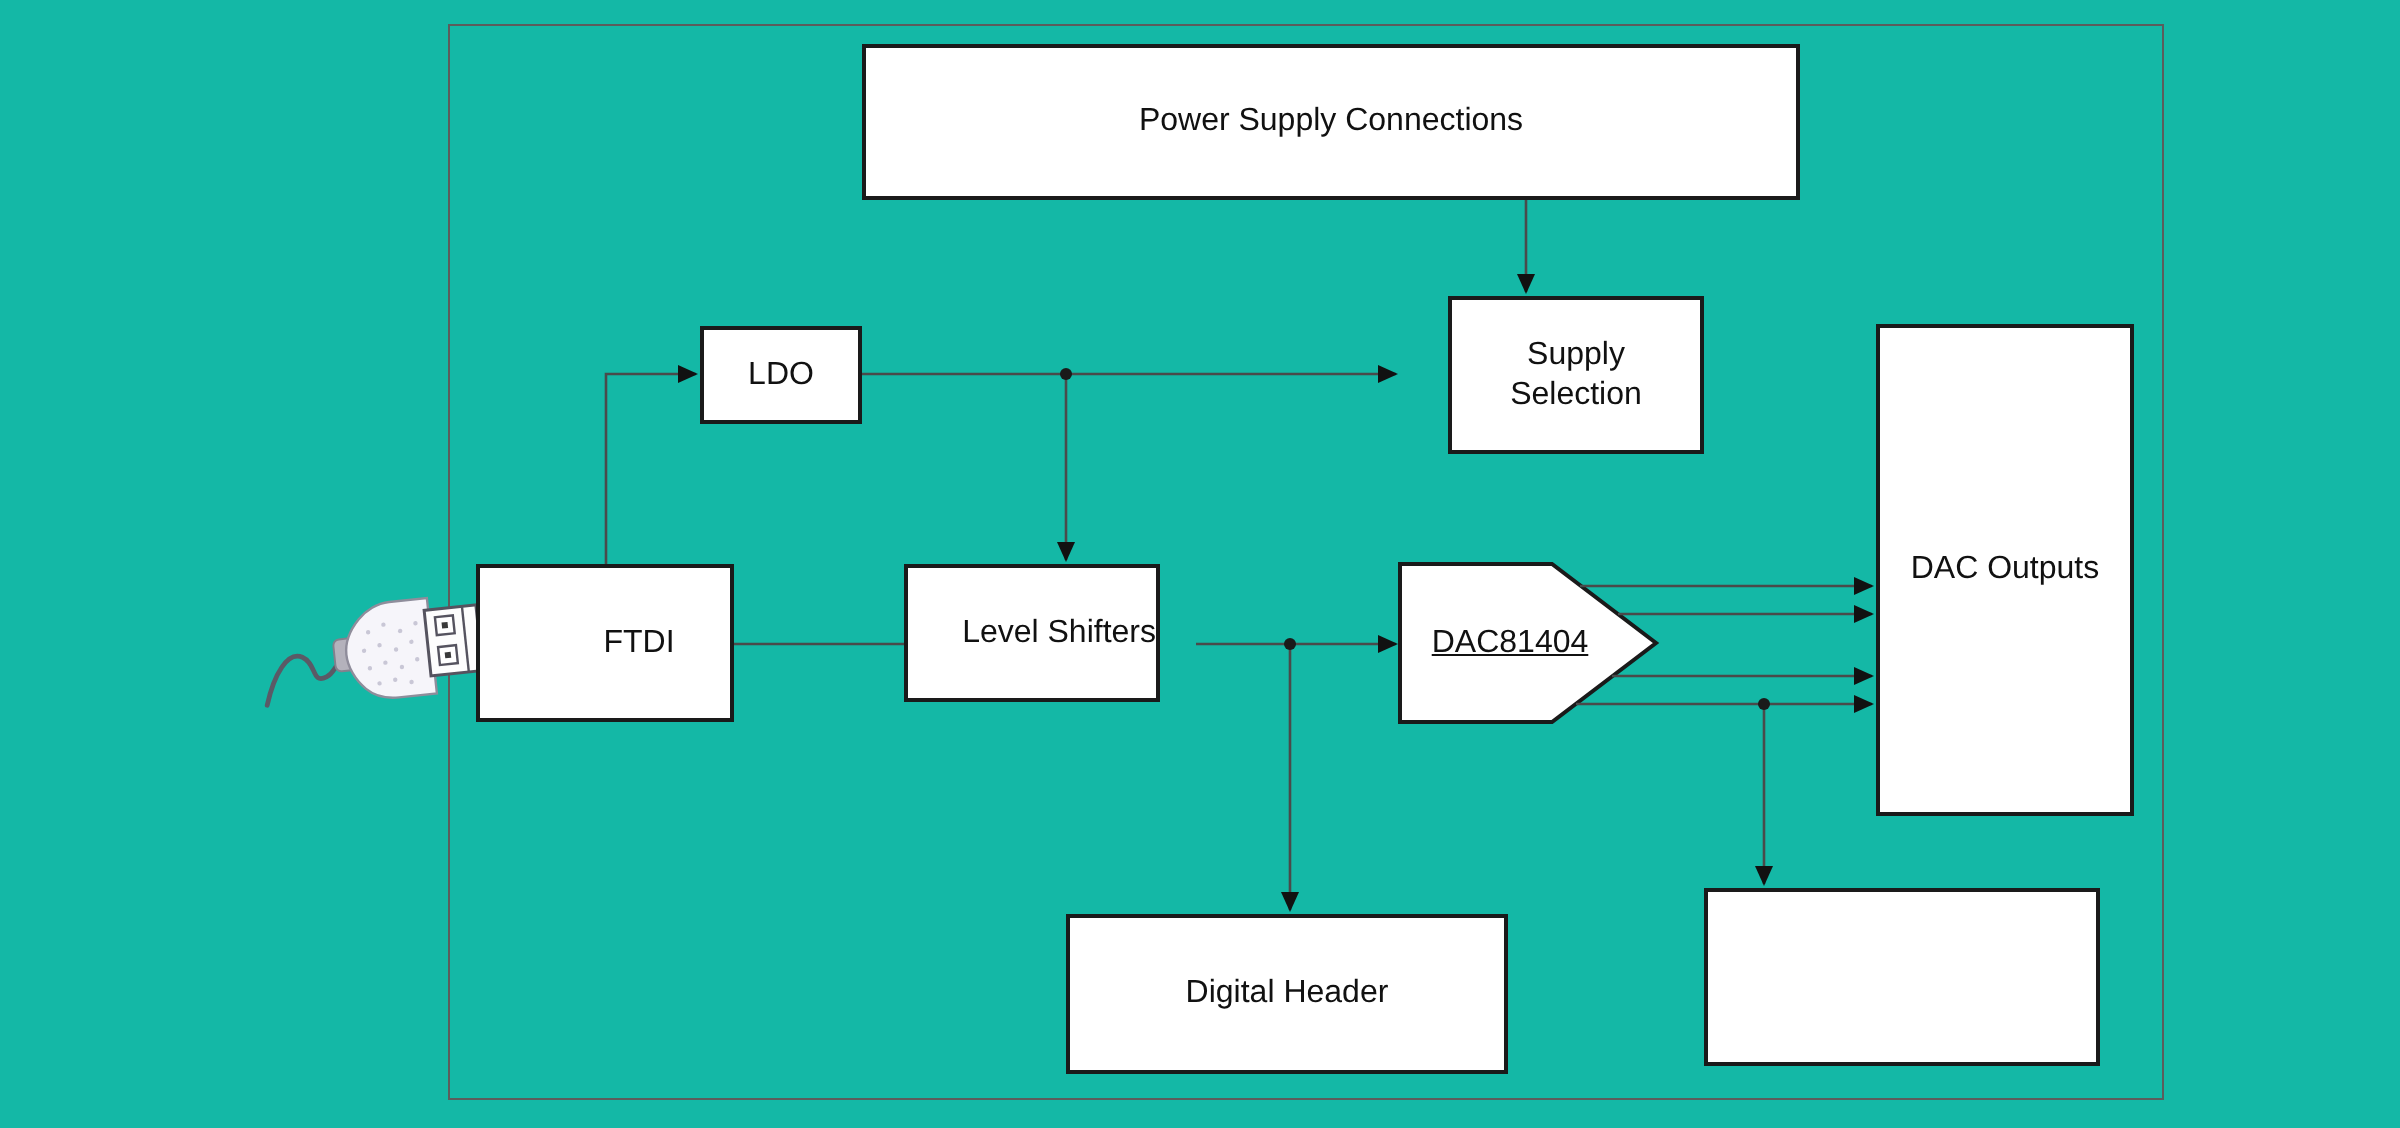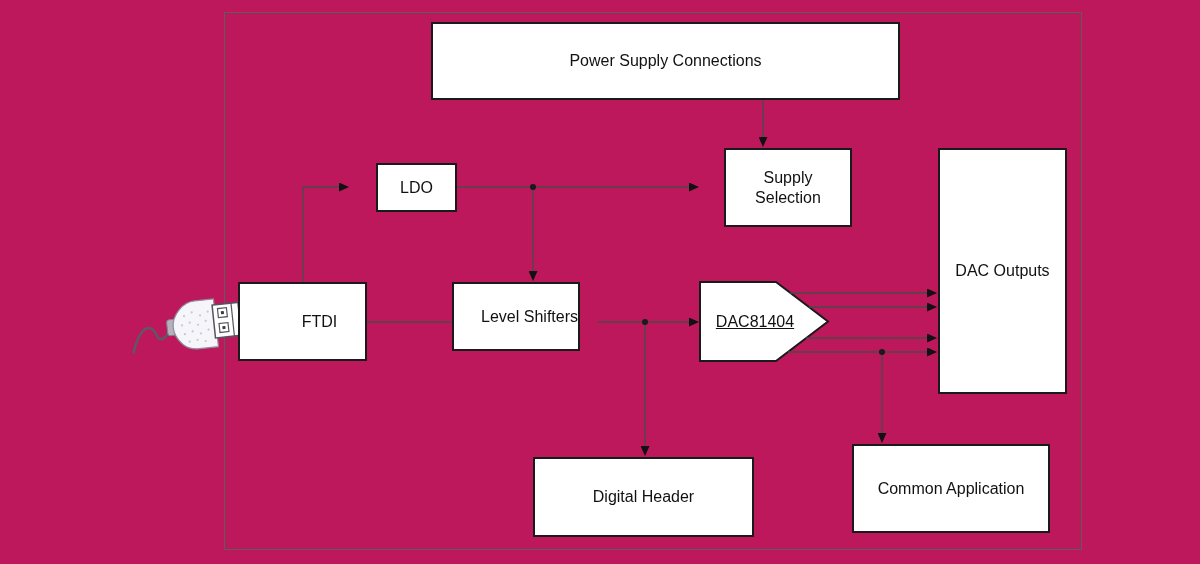--- a/index.html
+++ b/index.html
@@ -4,21 +4,21 @@
 <style>
   html, body {
     margin: 0;
     padding: 0;
     background: #ffffff;
   }
   .stage {
     position: relative;
     width: 1200px;
     height: 564px;
-    background: #be185d;
+    background: #14b8a6;
     font-family: "Liberation Sans", sans-serif;
     color: #111111;
     overflow: hidden;
   }
   .outline {
     position: absolute;
     left: 224px;
     top: 12px;
     width: 858px;
     height: 538px;
@@ -125,21 +125,21 @@
         <rect x="219" y="325" width="9" height="9" fill="#ffffff" stroke="#55535f" stroke-width="1.2"></rect>
         <rect x="222" y="328" width="3" height="3" fill="#3a3a3a"></rect>
       </g>
     </g>
   </svg>
 
   <div class="box" style="left:431px; top:22px; width:469px; height:78px;">
     <span>Power Supply Connections</span>
   </div>
 
-  <div class="box" style="left:350px; top:163px; width:81px; height:49px;margin-left:26px;">
+  <div class="box" style="left:350px; top:163px; width:81px; height:49px;">
     <span>LDO</span>
   </div>
 
   <div class="box" style="left:700px; top:148px; width:128px; height:79px;margin-left:24px;">
     <div>
       <div>Supply</div>
       <div>Selection</div>
     </div>
   </div>
 
@@ -148,27 +148,26 @@
   </div>
 
   <div class="box" style="left:452px; top:282px; width:128px; height:69px;justify-content:flex-end;">
     <span>Level Shifters</span>
   </div>
 
   <div class="shape-label" style="left:700px; top:284px; width:110px; height:75px;text-decoration:underline;">
     <span>DAC81404</span>
   </div>
 
-  <div class="box" style="left:938px; top:148px; width:129px; height:246px;">
+  <div class="box" style="left:938px; top:162px; width:129px; height:246px;">
     <span>DAC Outputs</span>
   </div>
 
   <div class="box" style="left:533px; top:457px; width:221px; height:80px;">
     <span>Digital Header</span>
   </div>
 
   <div class="box" style="left:852px; top:444px; width:198px; height:89px;">
     <div>
-      <div>Common Application</div>
     </div>
   </div>
 
 </div>
 
 </body></html>

